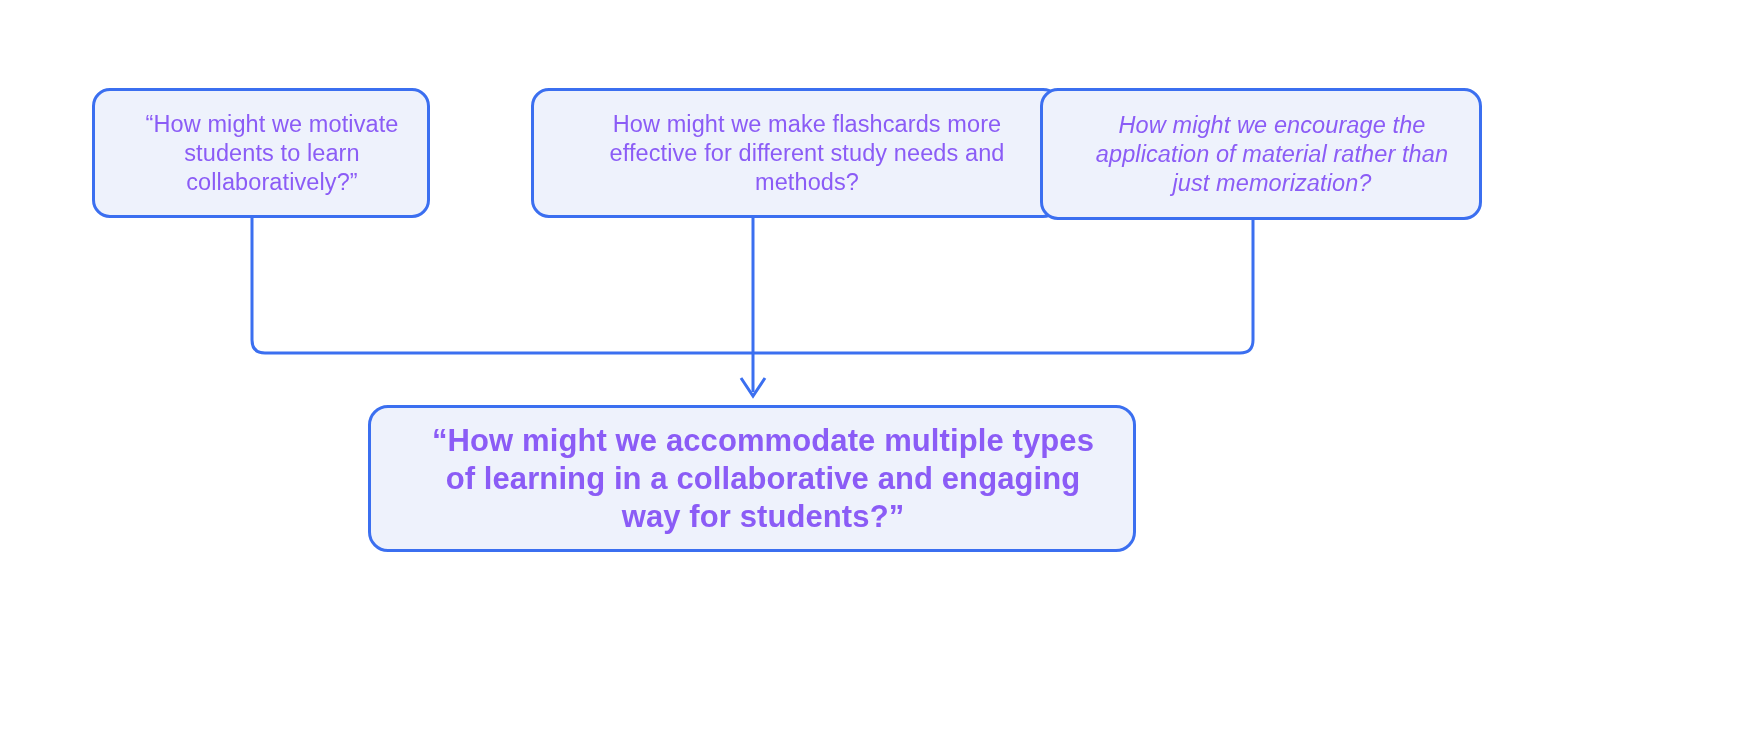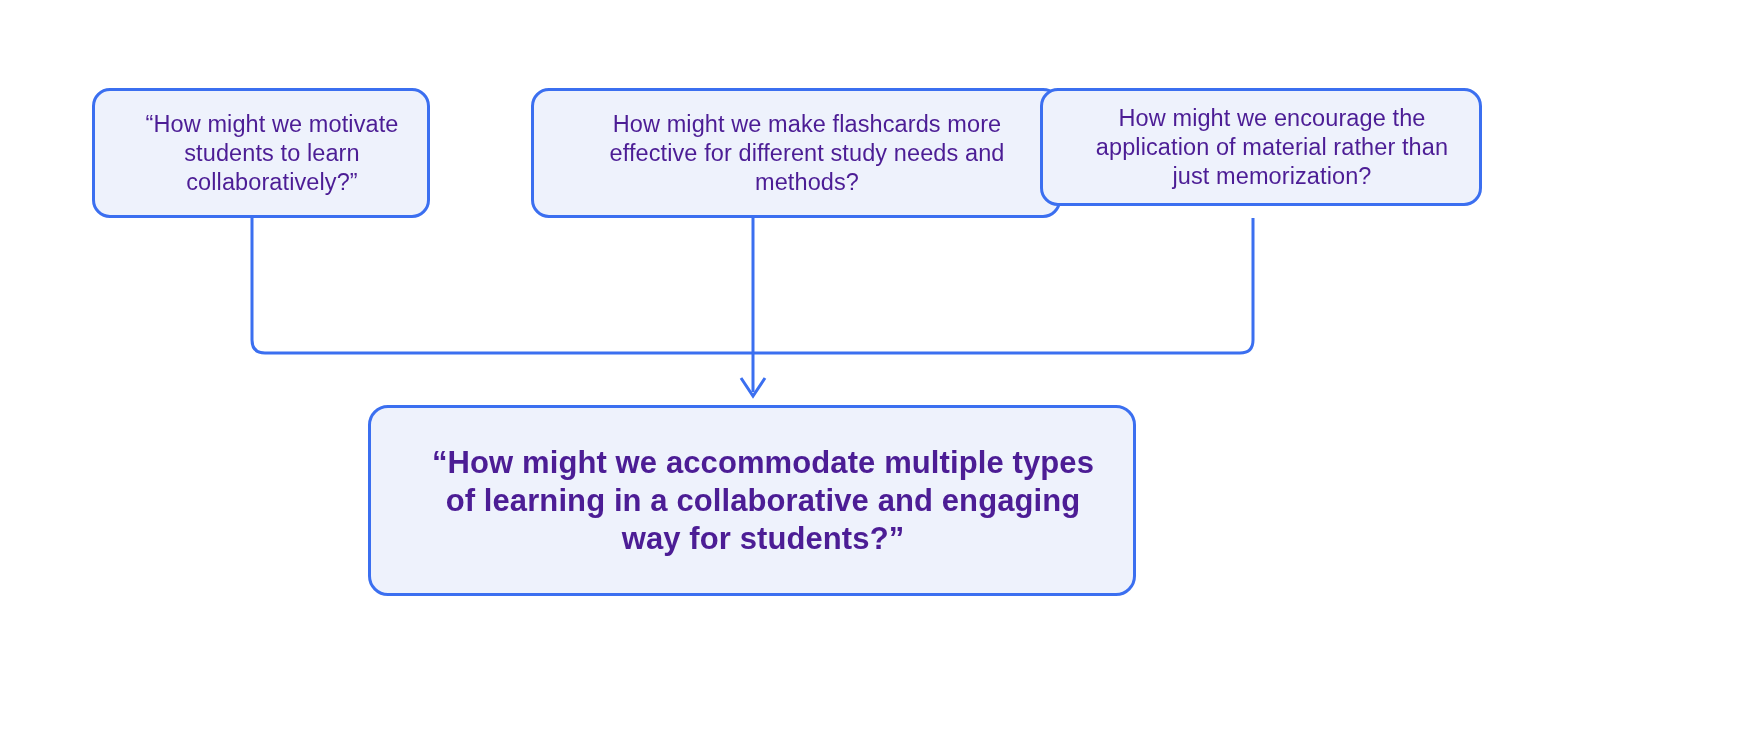--- a/index.html
+++ b/index.html
@@ -31,45 +31,45 @@
     display: flex;
     align-items: center;
     justify-content: center;
     text-align: center;
     color: #3b6ff0;
     z-index: 2;
   }
   .node-text {
     display: block;
     width: 100%;
-    color: #4c1d95;
+    color: #8b5cf6;
     margin-left: 22px;
   }
   
   .hmw-a {
     left: 92px;  top: 88px;  width: 338px; height: 130px;
   }
   .hmw-b {
     left: 531px; top: 88px;  width: 530px; height: 130px;
   }
   .hmw-c {
-    left: 1040px; top: 88px; width: 442px; height: 118px;
+    left: 1040px; top: 88px; width: 442px; height: 132px; font-style: italic;
   }
   .hmw-a .node-text,
   .hmw-b .node-text,
   .hmw-c .node-text {
     font-size: 23.5px;
     line-height: 29px;
     font-weight: 400;
     padding: 0 18px;
     letter-spacing: 0.1px;
   }
   
   .hmw-final {
-    left: 368px; top: 405px; width: 768px; height: 191px;
+    left: 368px; top: 405px; width: 768px; height: 147px;
     border-radius: 20px;
     justify-content: flex-end;
   }
   .hmw-final .node-text {
     font-size: 31px;
     line-height: 38px;
     font-weight: 700;
     padding: 0 30px;
     letter-spacing: 0.1px;
   }

